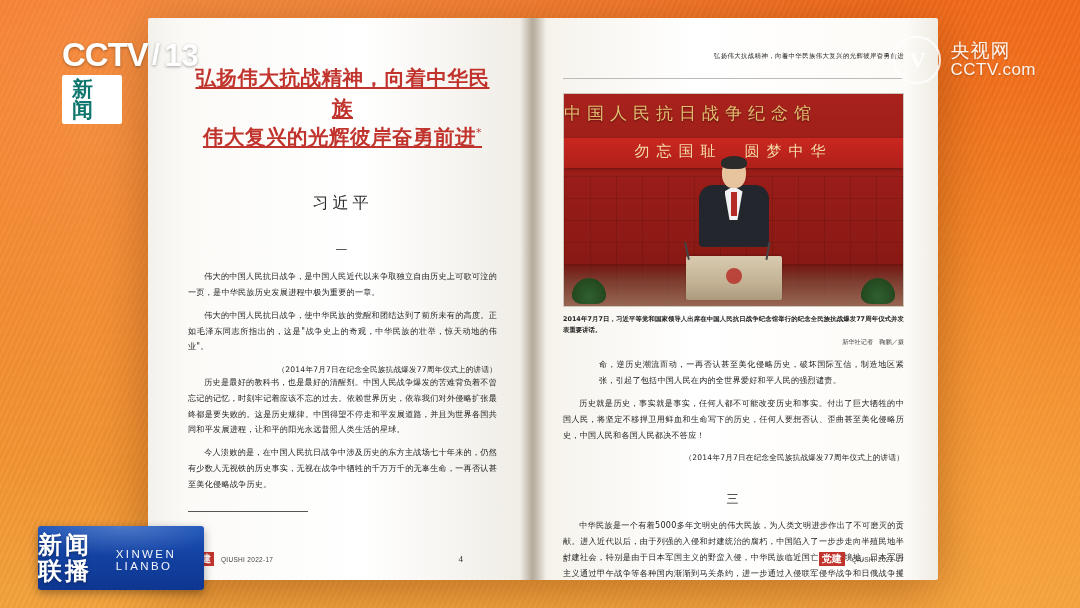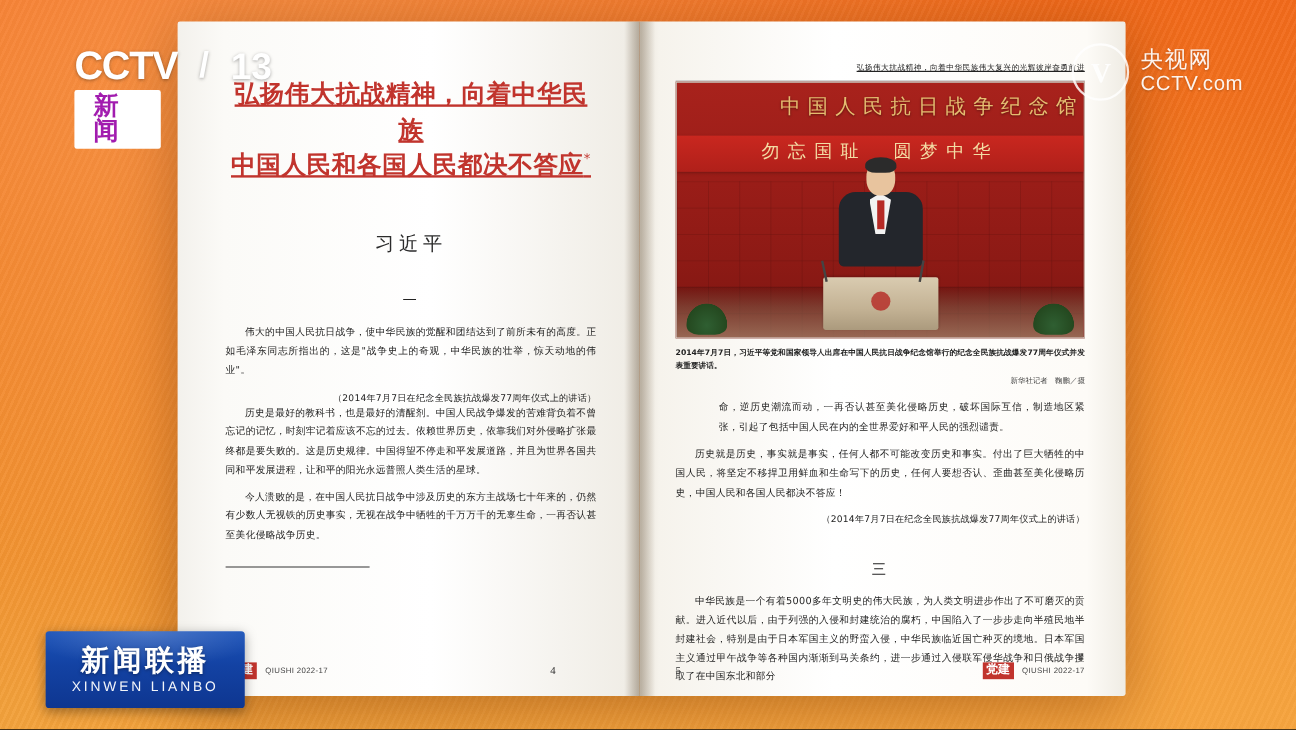--- a/index.html
+++ b/index.html
@@ -47,21 +47,21 @@
     left: 62px;
     top: 38px;
     display: flex;
     flex-direction: column;
     gap: 4px;
     z-index: 20;
   }
   .cctv-row {
     display: flex;
     align-items: flex-end;
-    gap: 17px;
+    gap: 3px;
   }
   .cctv-text {
     font-family: "Liberation Sans", sans-serif;
     font-weight: bold;
     font-size: 33px;
     letter-spacing: -1px;
     color: #ffffff;
     text-shadow: 0 1px 3px rgba(0,0,0,0.35);
     line-height: 1;
   }
@@ -77,27 +77,27 @@
     font-family: "Liberation Sans", sans-serif;
     font-weight: bold;
     font-size: 31px;
     color: #ffffff;
     line-height: 1;
     text-shadow: 0 1px 3px rgba(0,0,0,0.35);
   }
   .cctv-sub {
     display: inline-block;
     background: #ffffff;
-    color: #a21caf;
+    color: #0f766e;
     font-size: 21px;
     font-weight: bold;
     letter-spacing: 3px;
     padding: 3px 24px 4px 8px;
     line-height: 1;
-    width: 72px;
+    width: 60px;
     box-sizing: border-box;
     text-align: center;
     border-radius: 2px;
   }
 
   
   .cntv-logo {
     position: absolute;
     right: 44px;
     top: 36px;
@@ -282,22 +282,22 @@
   .folio.right-folio { margin-left: 0; margin-right: auto; }
 
   
   .run-head {
     font-family: "DejaVu Sans", sans-serif;
     font-size: 6.4px;
     color: #222;
     text-align: right;
     letter-spacing: 0.4px;
     border-bottom: 1px solid #bbb;
-    padding-bottom: 6px;
-    text-decoration: underline;
+    padding-bottom: 17px;
+    margin-bottom: 14px;
   }
   .photo-frame {
     width: 100%;
     height: 214px;
     border: 1px solid #cfc9bd;
     box-sizing: border-box;
     position: relative;
     overflow: hidden;
     background: #8d1a16;
   }
@@ -305,21 +305,21 @@
     position: absolute;
     inset: 0;
     background:
       linear-gradient(180deg, #a8221c 0%, #9a1d18 38%, #8d1a15 70%, #7d1511 100%);
   }
   .photo-goldtext {
     position: absolute;
     top: 8px;
     left: 0;
     right: 0;
-    text-align: right;
+    text-align: left;
     font-family: "DejaVu Serif", serif;
     font-size: 17px;
     letter-spacing: 6px;
     color: #e8c675;
     text-shadow: 0 1px 2px rgba(0,0,0,0.5);
     white-space: nowrap;
     opacity: 0.95;
   }
   .photo-band {
     position: absolute;
@@ -489,21 +489,21 @@
   .xwlb {
     position: absolute;
     left: 38px;
     bottom: 18px;
     width: 166px;
     height: 64px;
     background: linear-gradient(180deg, #1a52b8 0%, #1342a3 45%, #0e3690 100%);
     border-radius: 3px;
     box-shadow: 0 3px 10px rgba(0,0,0,0.35);
     display: flex;
-    flex-direction: column;
+    flex-direction: row;
     align-items: center;
     justify-content: center;
     z-index: 25;
     overflow: hidden;
   }
   .xwlb::before {
     content: "";
     position: absolute;
     left: -20px;
     top: -30px;
@@ -553,25 +553,26 @@
       <span class="cntv-cn">央视网</span>
       <span class="cntv-en">CCTV.com</span>
     </div>
   </div>
 
   <div class="spread">
 
     <div class="page page-left">
       <h1 class="headline">
         <span>弘扬伟大抗战精神，向着中华民族</span><br>
-        <span>中国人民和各国人民都决不答应</span><span class="mark">*</span>
+        <span>伟大复兴的光辉彼岸奋勇前进</span><span class="mark">*</span>
       </h1>
       <div class="byline">习近平</div>
       <div class="sec-num">一</div>
 
+      <p class="body-cn">伟大的中国人民抗日战争，是中国人民近代以来争取独立自由历史上可歌可泣的一页，是中华民族历史发展进程中极为重要的一章。</p>
       <p class="body-cn">伟大的中国人民抗日战争，使中华民族的觉醒和团结达到了前所未有的高度。正如毛泽东同志所指出的，这是"战争史上的奇观，中华民族的壮举，惊天动地的伟业"。</p>
       <p class="attrib">（2014年7月7日在纪念全民族抗战爆发77周年仪式上的讲话）</p>
 
       <p class="body-cn" style="margin-top:0;">历史是最好的教科书，也是最好的清醒剂。中国人民战争爆发的苦难背负着不曾忘记的记忆，时刻牢记着应该不忘的过去。依赖世界历史，依靠我们对外侵略扩张最终都是要失败的。这是历史规律。中国得望不停走和平发展道路，并且为世界各国共同和平发展进程，让和平的阳光永远普照人类生活的星球。</p>
       <p class="body-cn">今人溃败的是，在中国人民抗日战争中涉及历史的东方主战场七十年来的，仍然有少数人无视铁的历史事实，无视在战争中牺牲的千万万千的无辜生命，一再否认甚至美化侵略战争历史。</p>
 
       <div class="footnote-rule"></div>
 
       <div class="page-foot">
         <span class="foot-logo">党建</span>

